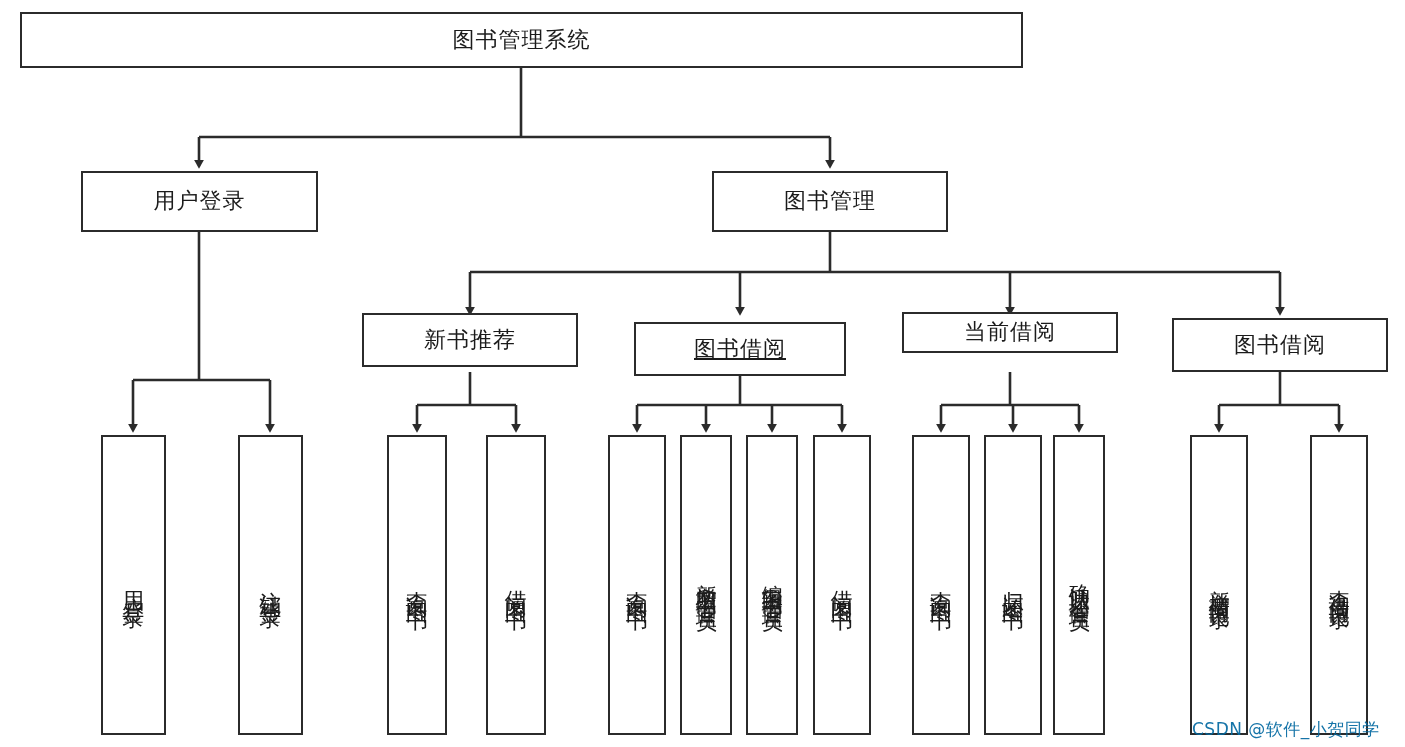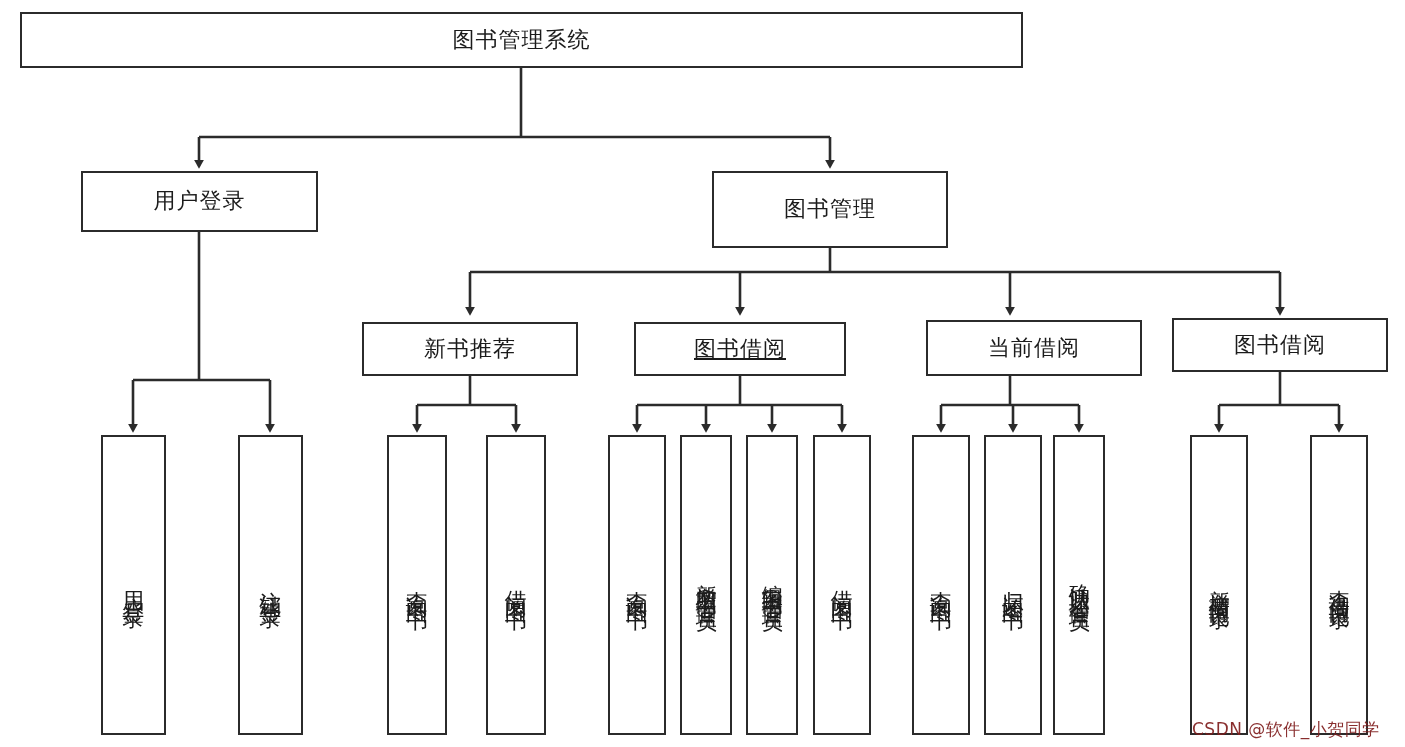--- a/index.html
+++ b/index.html
@@ -118,36 +118,36 @@
       <path d="M1280,372 L1280,405"></path>
       <path d="M1219,405 L1339,405"></path>
       <path d="M1219,405 L1219,425" marker-end="url(#arrowhead)"></path>
       <path d="M1339,405 L1339,425" marker-end="url(#arrowhead)"></path>
     </g>
   </svg>
 
   <div class="node horiz" id="n-root" style="left: 20px; top: 12px; width: 1003px; height: 56px;">图书管理系统</div>
 
   <div class="node horiz" id="n-l2-0" style="left: 81px; top: 171px; width: 237px; height: 61px;">用户登录</div>
-  <div class="node horiz" id="n-l2-1" style="left: 712px; top: 171px; width: 236px; height: 77px;">图书管理</div>
+  <div class="node horiz" id="n-l2-1" style="left: 712px; top: 171px; width: 236px; height: 61px;">图书管理</div>
 
-  <div class="node horiz" id="n-l3-0" style="left: 362px; top: 322px; width: 216px; height: 54px;">新书推荐</div>
+  <div class="node horiz" id="n-l3-0" style="left: 362px; top: 313px; width: 216px; height: 54px;">新书推荐</div>
   <div class="node horiz" id="n-l3-1" style="left: 634px; top: 322px; width: 212px; height: 54px; text-decoration: underline;">图书借阅</div>
-  <div class="node horiz" id="n-l3-2" style="left: 902px; top: 320px; width: 216px; height: 56px; margin-left: 24px;">当前借阅</div>
+  <div class="node horiz" id="n-l3-2" style="left: 902px; top: 312px; width: 216px; height: 41px;">当前借阅</div>
   <div class="node horiz" id="n-l3-3" style="left: 1172px; top: 318px; width: 216px; height: 54px;">图书借阅</div>
 
   <div class="node vert" id="n-leaf-0" style="left: 101px; top: 435px; width: 65px; height: 300px;">用户登录</div>
   <div class="node vert" id="n-leaf-1" style="left: 238px; top: 435px; width: 65px; height: 300px;">注销登录</div>
   <div class="node vert" id="n-leaf-2" style="left: 387px; top: 435px; width: 60px; height: 300px;">查询图书</div>
   <div class="node vert" id="n-leaf-3" style="left: 486px; top: 435px; width: 60px; height: 300px;">借阅图书</div>
   <div class="node vert" id="n-leaf-4" style="left: 608px; top: 435px; width: 58px; height: 300px;">查询图书</div>
   <div class="node vert tall-text" id="n-leaf-5" style="left: 680px; top: 435px; width: 52px; height: 300px;">新增图书（管理员）</div>
   <div class="node vert tall-text" id="n-leaf-6" style="left: 746px; top: 435px; width: 52px; height: 300px;">编辑图书（管理员）</div>
   <div class="node vert" id="n-leaf-7" style="left: 813px; top: 435px; width: 58px; height: 300px;">借阅图书</div>
   <div class="node vert" id="n-leaf-8" style="left: 912px; top: 435px; width: 58px; height: 300px;">查询图书</div>
   <div class="node vert" id="n-leaf-9" style="left: 984px; top: 435px; width: 58px; height: 300px;">归还图书</div>
   <div class="node vert tall-text" id="n-leaf-10" style="left: 1053px; top: 435px; width: 52px; height: 300px;">确认归还（管理员）</div>
   <div class="node vert tall-text" id="n-leaf-11" style="left: 1190px; top: 435px; width: 58px; height: 300px;">新增借阅记录</div>
   <div class="node vert tall-text" id="n-leaf-12" style="left: 1310px; top: 435px; width: 58px; height: 300px;">查询借阅记录</div>
 
-  <div class="watermark" id="wm" style="left: 1192px; top: 718px; color: #7f1d1d;">CSDN @软件_小贺同学</div>
+  <div class="watermark" id="wm" style="left: 1192px; top: 718px; color: #0369a1;">CSDN @软件_小贺同学</div>
 
 </div>
 
 </body></html>

